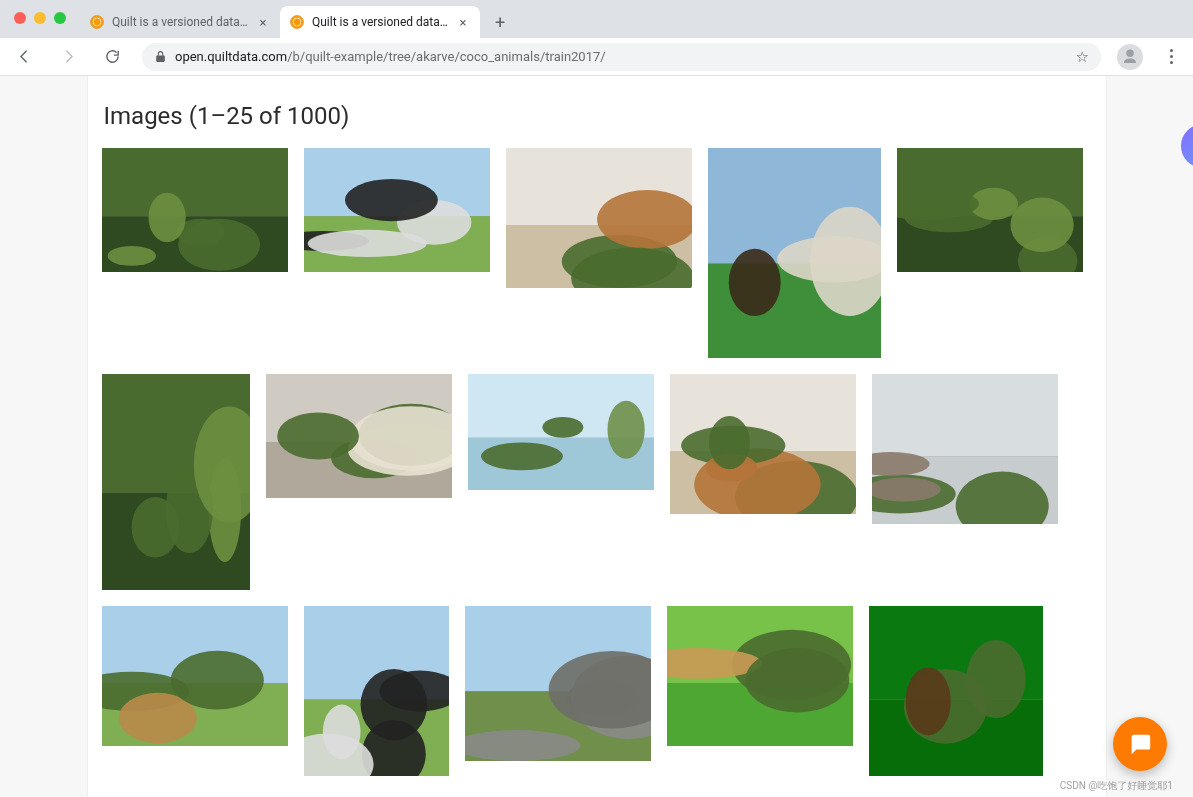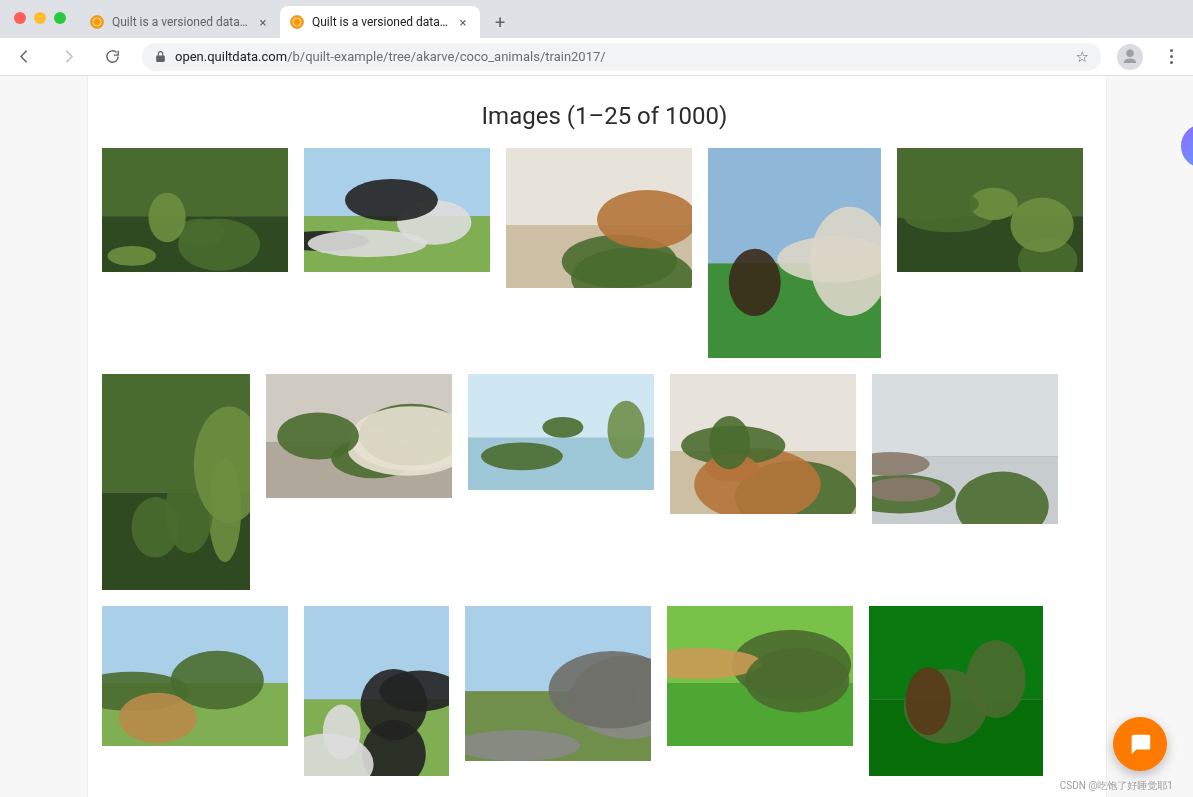--- a/index.html
+++ b/index.html
@@ -45,21 +45,21 @@
   .omnibox .host{ color:#202124;} .omnibox .path{ color:#6d6d6d;}
   .star{ color:#5f6368; font-size:15px; cursor:pointer;}
   .avatar{ width:26px;height:26px;border-radius:50%; background:#dadce0; display:flex;align-items:center;justify-content:center;}
   .avatar svg{width:18px;height:18px; color:#9aa0a6;}
   .menu-dots{ width:24px; display:flex; flex-direction:column; align-items:center; gap:3px; cursor:pointer;}
   .menu-dots span{ width:3px;height:3px;background:#5f6368;border-radius:50%;}
   
   .viewport{ flex:1; background:#f7f7f7; display:flex; justify-content:center; overflow:hidden; position:relative;}
   .page{
     width:1020px; background:#fff; margin-top:0; padding:20px 0 40px 0; min-height:100%;
-    border-left:1px solid #eee; border-right:1px solid #eee;text-align:center;
+    border-left:1px solid #eee; border-right:1px solid #eee;
   }
   .heading{
     font-size:24px; font-weight:400; color:#2c2c2c; padding:6px 0 18px 16px;
   }
   .gallery{ padding:0 14px; }
   .row{ display:flex; gap:16px; align-items:flex-start; margin-bottom:16px;}
   .thumb{ cursor:pointer; background:#999; position:relative; overflow:hidden;}
   .thumb svg{ display:block; }
   
   .intercom{

